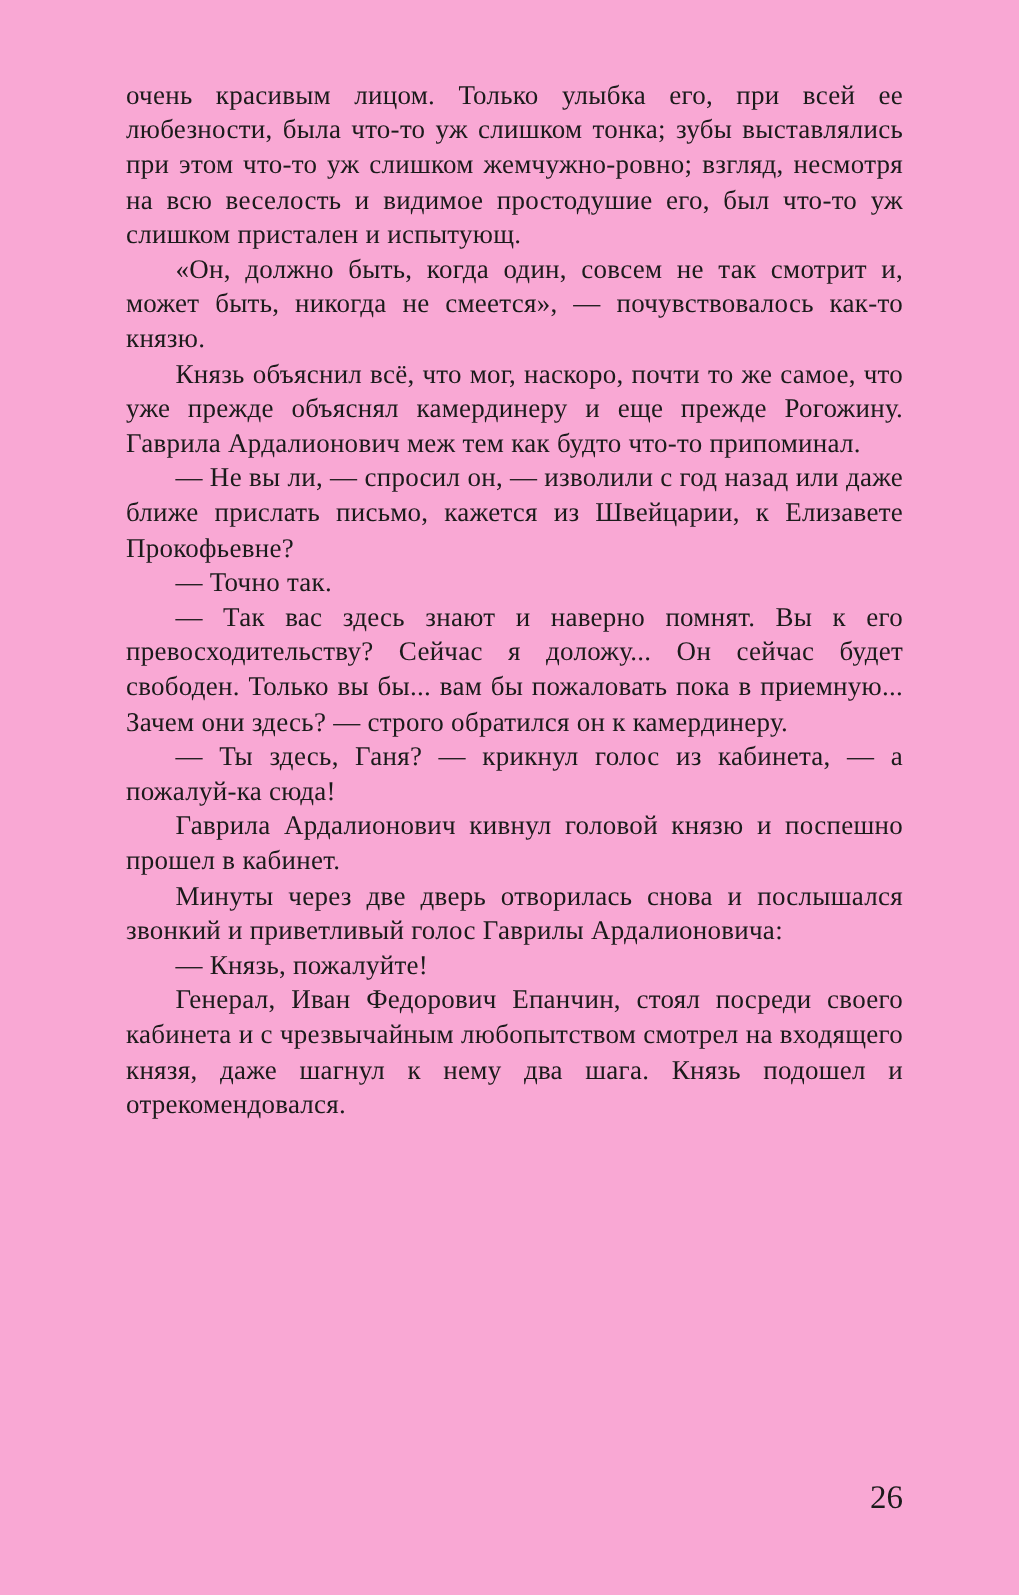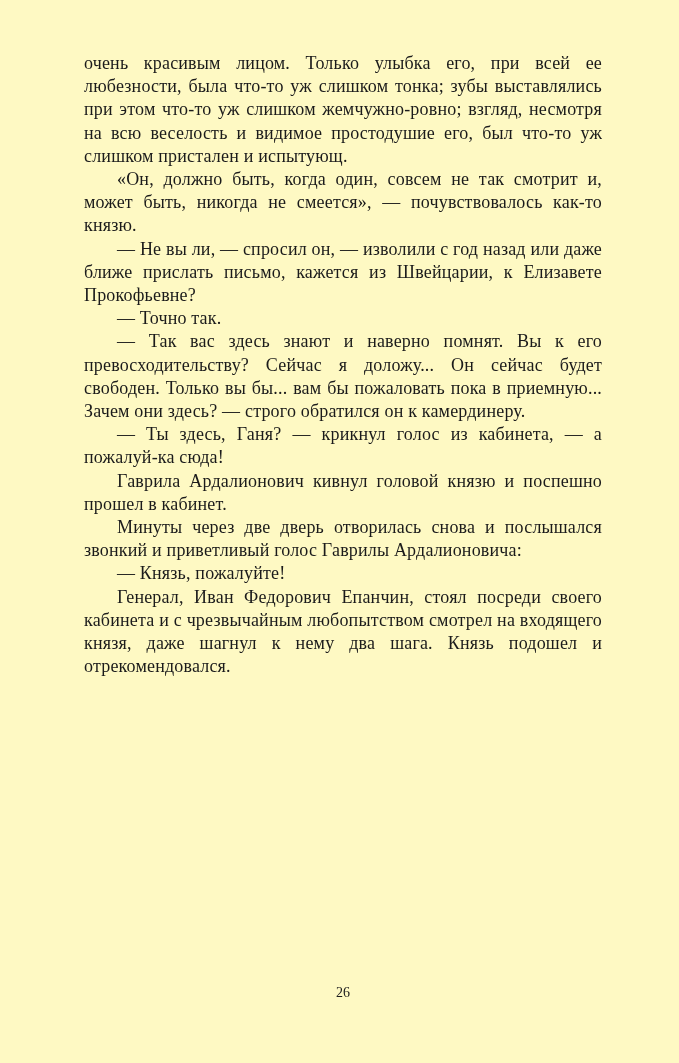--- a/index.html
+++ b/index.html
@@ -4,21 +4,21 @@
 <style>
   html, body {
     margin: 0;
     padding: 0;
     background: #ffffff;
   }
   .page {
     position: relative;
     width: 679px;
     height: 1063px;
-    background: #fef9c3;
+    background: #f9a8d4;
     color: #1b1b1b;
     font-family: "Liberation Serif", "DejaVu Serif", serif;
     overflow: hidden;
   }
   .text-block {
     position: absolute;
     left: 84px;
     top: 52px;
     width: 518px;
     font-size: 18px;
@@ -40,32 +40,33 @@
     text-indent: 0;
     font-size: 21px;
     font-weight: 400;
     letter-spacing: 1px;
   }
   .page-number {
     position: absolute;
     left: 84px;
     width: 518px;
     top: 985px;
-    text-align: center;
-    font-size: 14px;
+    text-align: right;
+    font-size: 22px;
     color: #1b1b1b;
   }
 </style>
 </head>
 <body>
 
 <div class="page">
   <div class="text-block">
       <p class="paragraph">очень красивым лицом. Только улыбка его, при всей ее любезности, была что-то уж слишком тонка; зубы выставлялись при этом что-то уж слишком жемчужно-ровно; взгляд, несмотря на всю веселость и видимое простодушие его, был что-то уж слишком пристален и испытующ.</p>
       <p class="paragraph indent">«Он, должно быть, когда один, совсем не так смотрит и, может быть, никогда не смеется», — почувствовалось как-то князю.</p>
+      <p class="paragraph indent">Князь объяснил всё, что мог, наскоро, почти то же самое, что уже прежде объяснял камердинеру и еще прежде Рогожину. Гаврила Ардалионович меж тем как будто что-то припоминал.</p>
       <p class="paragraph indent">— Не вы ли, — спросил он, — изволили с год назад или даже ближе прислать письмо, кажется из Швейцарии, к Елизавете Прокофьевне?</p>
       <p class="paragraph indent">— Точно так.</p>
       <p class="paragraph indent">— Так вас здесь знают и наверно помнят. Вы к его превосходительству? Сейчас я доложу... Он сейчас будет свободен. Только вы бы... вам бы пожаловать пока в приемную... Зачем они здесь? — строго обратился он к камердинеру.</p>
       <p class="paragraph indent">— Ты здесь, Ганя? — крикнул голос из кабинета, — а пожалуй-ка сюда!</p>
       <p class="paragraph indent">Гаврила Ардалионович кивнул головой князю и поспешно прошел в кабинет.</p>
       <p class="paragraph indent">Минуты через две дверь отворилась снова и послышался звонкий и приветливый голос Гаврилы Ардалионовича:</p>
       <p class="paragraph indent">— Князь, пожалуйте!</p>
       <p class="paragraph indent">Генерал, Иван Федорович Епанчин, стоял посреди своего кабинета и с чрезвычайным любопытством смотрел на входящего князя, даже шагнул к нему два шага. Князь подошел и отрекомендовался.</p>
     </div>
   <div class="page-number">26</div>

